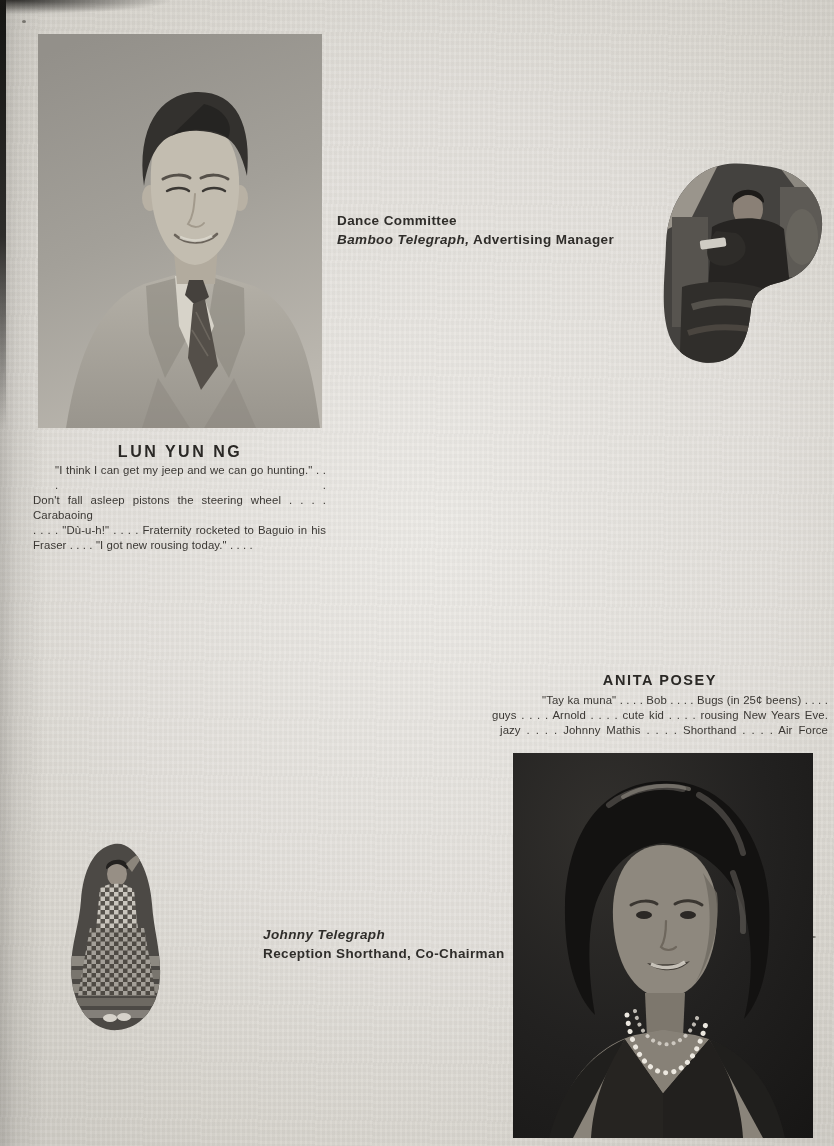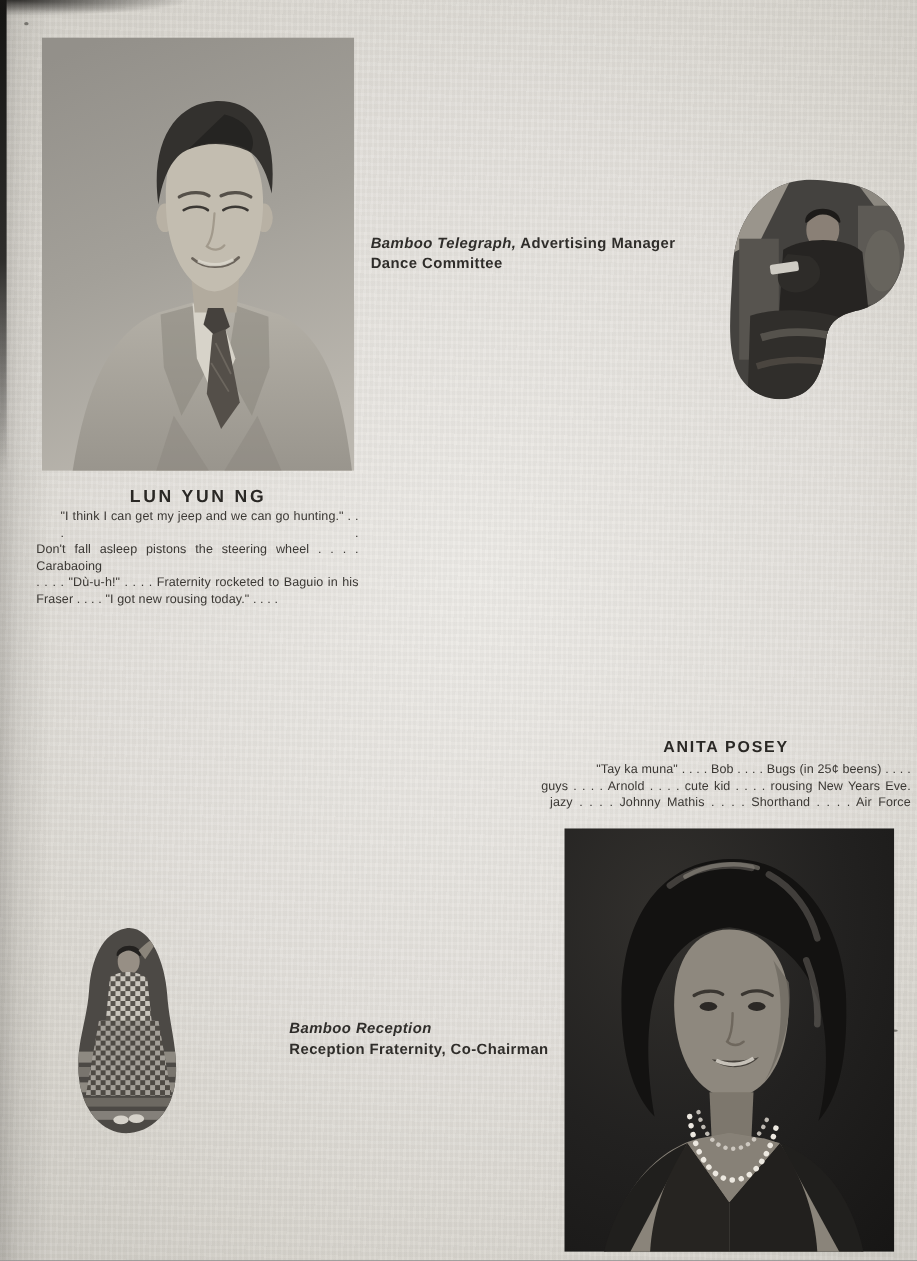--- a/index.html
+++ b/index.html
@@ -122,22 +122,22 @@
         <rect x="48" y="82" width="26" height="9" rx="2" fill="#cfccc4" transform="rotate(-8 61 86)"></rect>
         <path d="M30,130 C60,120 110,126 130,140 L140,190 C100,212 50,212 28,196 Z" fill="#302e2b"></path>
         <path d="M40,150 C70,140 110,146 126,158" stroke="#5f5b55" stroke-width="7" fill="none" opacity="0.8"></path>
         <path d="M36,176 C66,166 108,170 124,182" stroke="#555049" stroke-width="6" fill="none" opacity="0.7"></path>
         <ellipse cx="150" cy="80" rx="16" ry="28" fill="#6e6a63" opacity="0.6"></ellipse>
       </g>
     </svg>
   </div>
 
   <div class="caption-bold" style="left:337px; top:211px; width:300px;">
+    <div>Dance Committee</div>
     <div><span class="it">Bamboo Telegraph,</span> <span>Advertising Manager</span></div>
-    <div>Dance Committee</div>
   </div>
 
   <div class="name-heading lun" style="left:38px; top:443px; width:284px;">LUN YUN NG</div>
   <div class="quote" style="left:33px; top:463px; width:293px;">
     <div class="line jl ind-22">"I think I can get my jeep and we can go hunting." . . . .</div>
     <div class="line jl">Don't fall asleep pistons the steering wheel . . . . Carabaoing</div>
     <div class="line jl">. . . . "Dù-u-h!" . . . . Fraternity rocketed to Baguio in his</div>
     <div class="line">Fraser . . . .  "I got new rousing today." . . . .</div>
   </div>
 
@@ -173,22 +173,22 @@
         <path d="M40,50 C50,44 66,44 74,52 L78,92 L36,92 Z" fill="url(#check)"></path>
         <path d="M30,90 L84,90 L96,158 L18,158 Z" fill="url(#check)"></path>
         <path d="M30,90 L84,90 L96,158 L18,158 Z" fill="#33312d" opacity="0.25"></path>
         <ellipse cx="50" cy="180" rx="7" ry="4" fill="#d6d2ca"></ellipse>
         <ellipse cx="64" cy="179" rx="7" ry="4" fill="#d6d2ca"></ellipse>
       </g>
     </svg>
   </div>
 
   <div class="caption-bold" style="left:263px; top:925px; width:280px;">
-    <div class="it">Bamboo Reception</div>
-    <div>Reception Fraternity, Co-Chairman</div>
+    <div class="it">Johnny Telegraph</div>
+    <div>Reception Shorthand, Co-Chairman</div>
   </div>
 
   <div class="photo" style="left:513px; top:753px;">
     <svg width="300" height="385" viewBox="0 0 300 385">
       <defs>
         <radialGradient id="anbg" cx="0.3" cy="0.2" r="1.1">
           <stop offset="0" stop-color="#32302d"></stop>
           <stop offset="0.5" stop-color="#222120"></stop>
           <stop offset="1" stop-color="#161514"></stop>
         </radialGradient>

